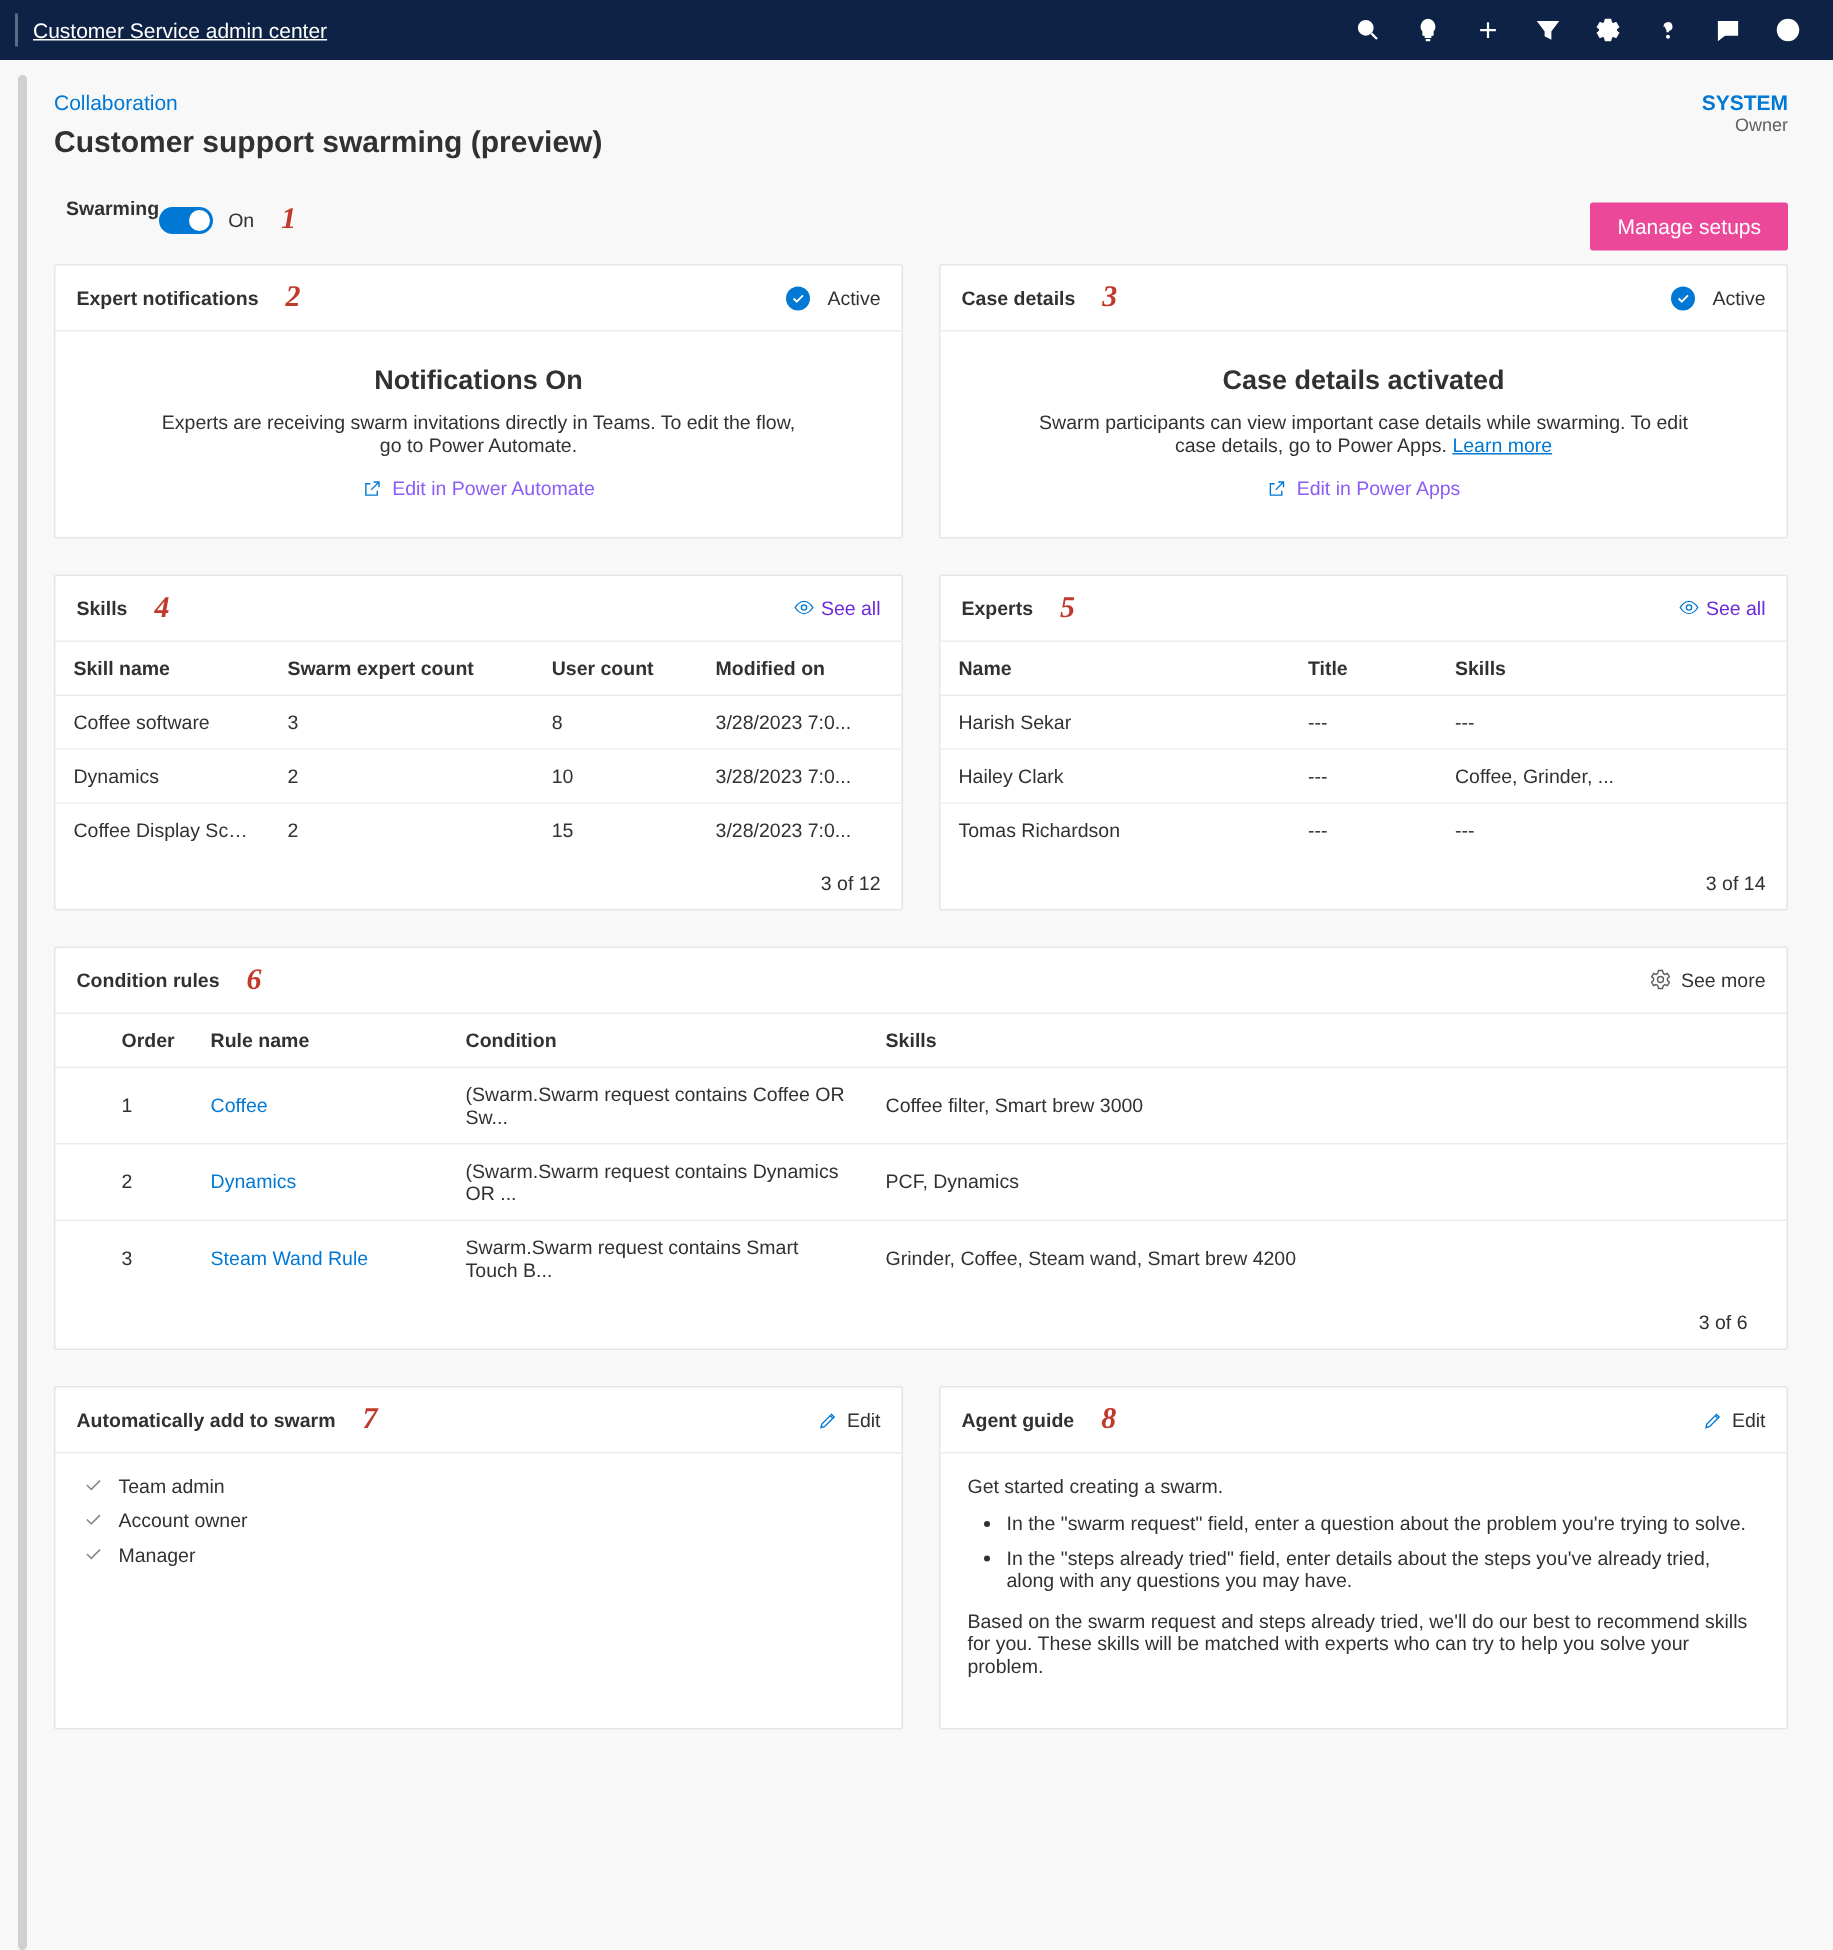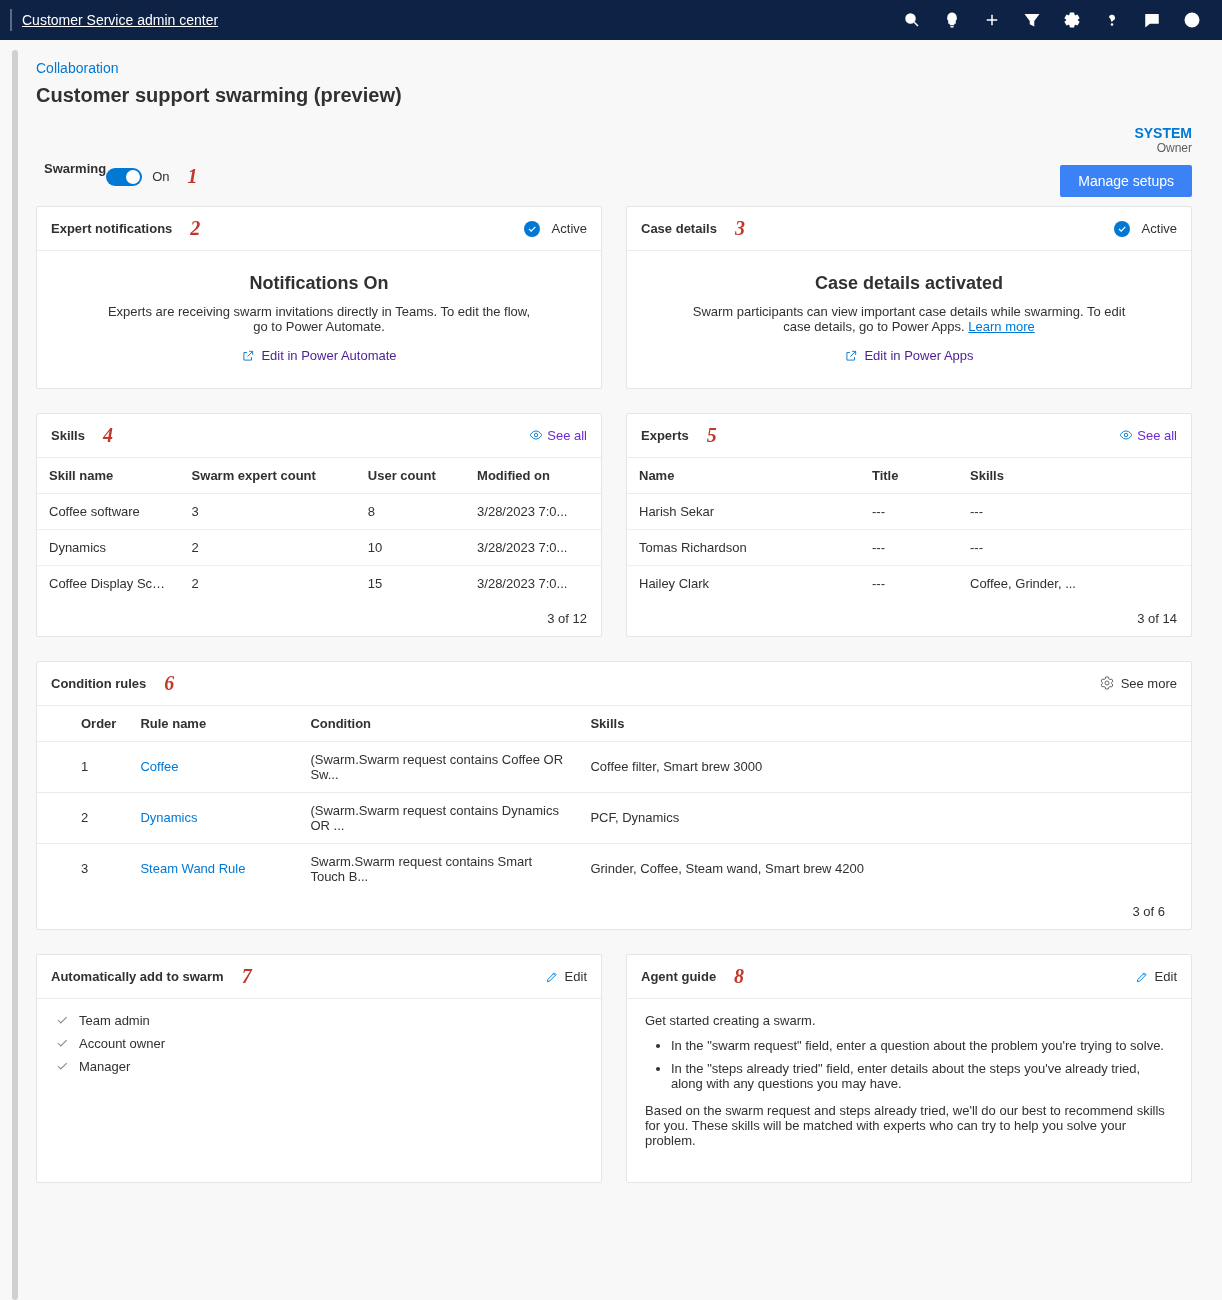--- a/index.html
+++ b/index.html
@@ -8,44 +8,44 @@
 .topbar{background:#0d2244;height:40px;display:flex;align-items:center;color:#fff;padding:0 10px;}
 .topbar .divider{width:2px;height:22px;background:#5c6a84;margin-right:10px;}
 .topbar .title{font-size:14px;text-decoration:underline;}
 .topbar .spacer{flex:1;}
 .topbar .ticon{width:40px;height:40px;display:flex;align-items:center;justify-content:center;color:#fff;}
 .ticon svg{width:18px;height:18px;fill:#fff;stroke:#fff;}
 .scroll-gutter{position:absolute;left:12px;top:50px;bottom:0;width:6px;background:#d0d0d0;border-radius:3px;}
 .page{padding:20px 30px 30px 36px;}
 .crumb{color:#0078d4;font-size:14px;margin-bottom:8px;}
 .page-title{font-size:20px;font-weight:600;margin-bottom:18px;}
-.header-row{display:flex;align-items:flex-start;flex-direction:column;}
+.header-row{display:flex;align-items:flex-start;}
 .header-right{margin-left:auto;text-align:right;}
 .owner-name{color:#0078d4;font-weight:700;font-size:14px;}
 .owner-role{font-size:12px;color:#605e5c;}
 .swarming-row{display:flex;align-items:center;margin:6px 0 18px 8px;}
 .swarming-row .lbl{font-size:13px;font-weight:600;color:#323130;}
 .toggle{position:relative;width:36px;height:18px;background:#0078d4;border-radius:10px;margin-right:10px;}
 .toggle .knob{position:absolute;right:2px;top:2px;width:14px;height:14px;background:#fff;border-radius:50%;}
 .toggle-state{font-size:13px;}
-.setups-btn{background:#3b82f6;color:#fff;border:none;padding:8px 18px;font-size:14px;border-radius:2px;cursor:pointer;font-family:inherit;}
+.setups-btn{background:#ec4899;color:#fff;border:none;padding:8px 18px;font-size:14px;border-radius:2px;cursor:pointer;font-family:inherit;}
 .callout{color:#c0392b;font-family:"Times New Roman",serif;font-size:20px;font-style:italic;font-weight:bold;margin-left:18px;}
 .two-col{display:flex;gap:24px;margin-bottom:24px;}
 .card{background:#fff;border:1px solid #e5e5e5;border-radius:2px;flex:1;min-width:0;}
 .card-header{display:flex;align-items:center;padding:10px 14px;border-bottom:1px solid #ecebe9;}
 .card-header-title{font-size:13px;font-weight:600;}
 .card-header .right{margin-left:auto;display:flex;align-items:center;gap:6px;}
 .active-badge .dot{display:inline-flex;width:16px;height:16px;background:#0078d4;border-radius:50%;align-items:center;justify-content:center;margin-right:6px;}
 .active-badge .dot svg{width:10px;height:10px;fill:#fff;}
 .active-badge span.txt{font-size:13px;}
 .card-body{padding:22px 24px;}
 .centered{text-align:center;}
 .body-title{font-size:18px;font-weight:600;margin-bottom:10px;}
 .body-text{font-size:13px;color:#323130;max-width:440px;margin:0 auto 14px;}
-.link-row{display:inline-flex;align-items:center;gap:6px;color:#4c1d95;font-size:13px;}
+.link-row{display:inline-flex;align-items:center;gap:6px;color:#8b5cf6;font-size:13px;}
 .link-row svg{width:14px;height:14px;stroke:#0078d4;fill:none;stroke-width:1.6;}
 .learn-more{text-decoration:underline;}
 .see-all{color:#6d28d9;font-size:13px;display:inline-flex;align-items:center;gap:4px;}
 .see-all svg{width:14px;height:14px;stroke:#0078d4;fill:none;stroke-width:1.6;}
 .tbl{width:100%;border-collapse:collapse;font-size:13px;}
 .tbl th{text-align:left;font-weight:600;font-size:13px;padding:10px 12px;border-bottom:1px solid #edebe9;color:#323130;}
 .tbl td{padding:10px 12px;border-bottom:1px solid #f1f0ee;color:#323130;}
 .tbl tr:last-child td{border-bottom:none;}
 .card-footer{text-align:right;padding:10px 14px;font-size:13px;color:#323130;}
 .full{width:100%;}
@@ -282,28 +282,28 @@
           <th>Skills</th>
         </tr>
           </thead>
         <tbody>
           <tr>
               <td>Harish Sekar</td>
               <td>---</td>
               <td>---</td>
             </tr>
           <tr>
+              <td>Hailey Clark</td>
+              <td>---</td>
+              <td>Coffee, Grinder, ...</td>
+            </tr>
+          <tr>
               <td>Tomas Richardson</td>
               <td>---</td>
               <td>---</td>
-            </tr>
-          <tr>
-              <td>Hailey Clark</td>
-              <td>---</td>
-              <td>Coffee, Grinder, ...</td>
             </tr>
         </tbody>
       </table>
       <div class="card-footer">3 of 14</div>
     </div>
   </div>
 
   <div class="card full rules-card" style="margin-bottom:24px;">
     <div class="card-header">
       <span class="card-header-title">Condition rules</span>

